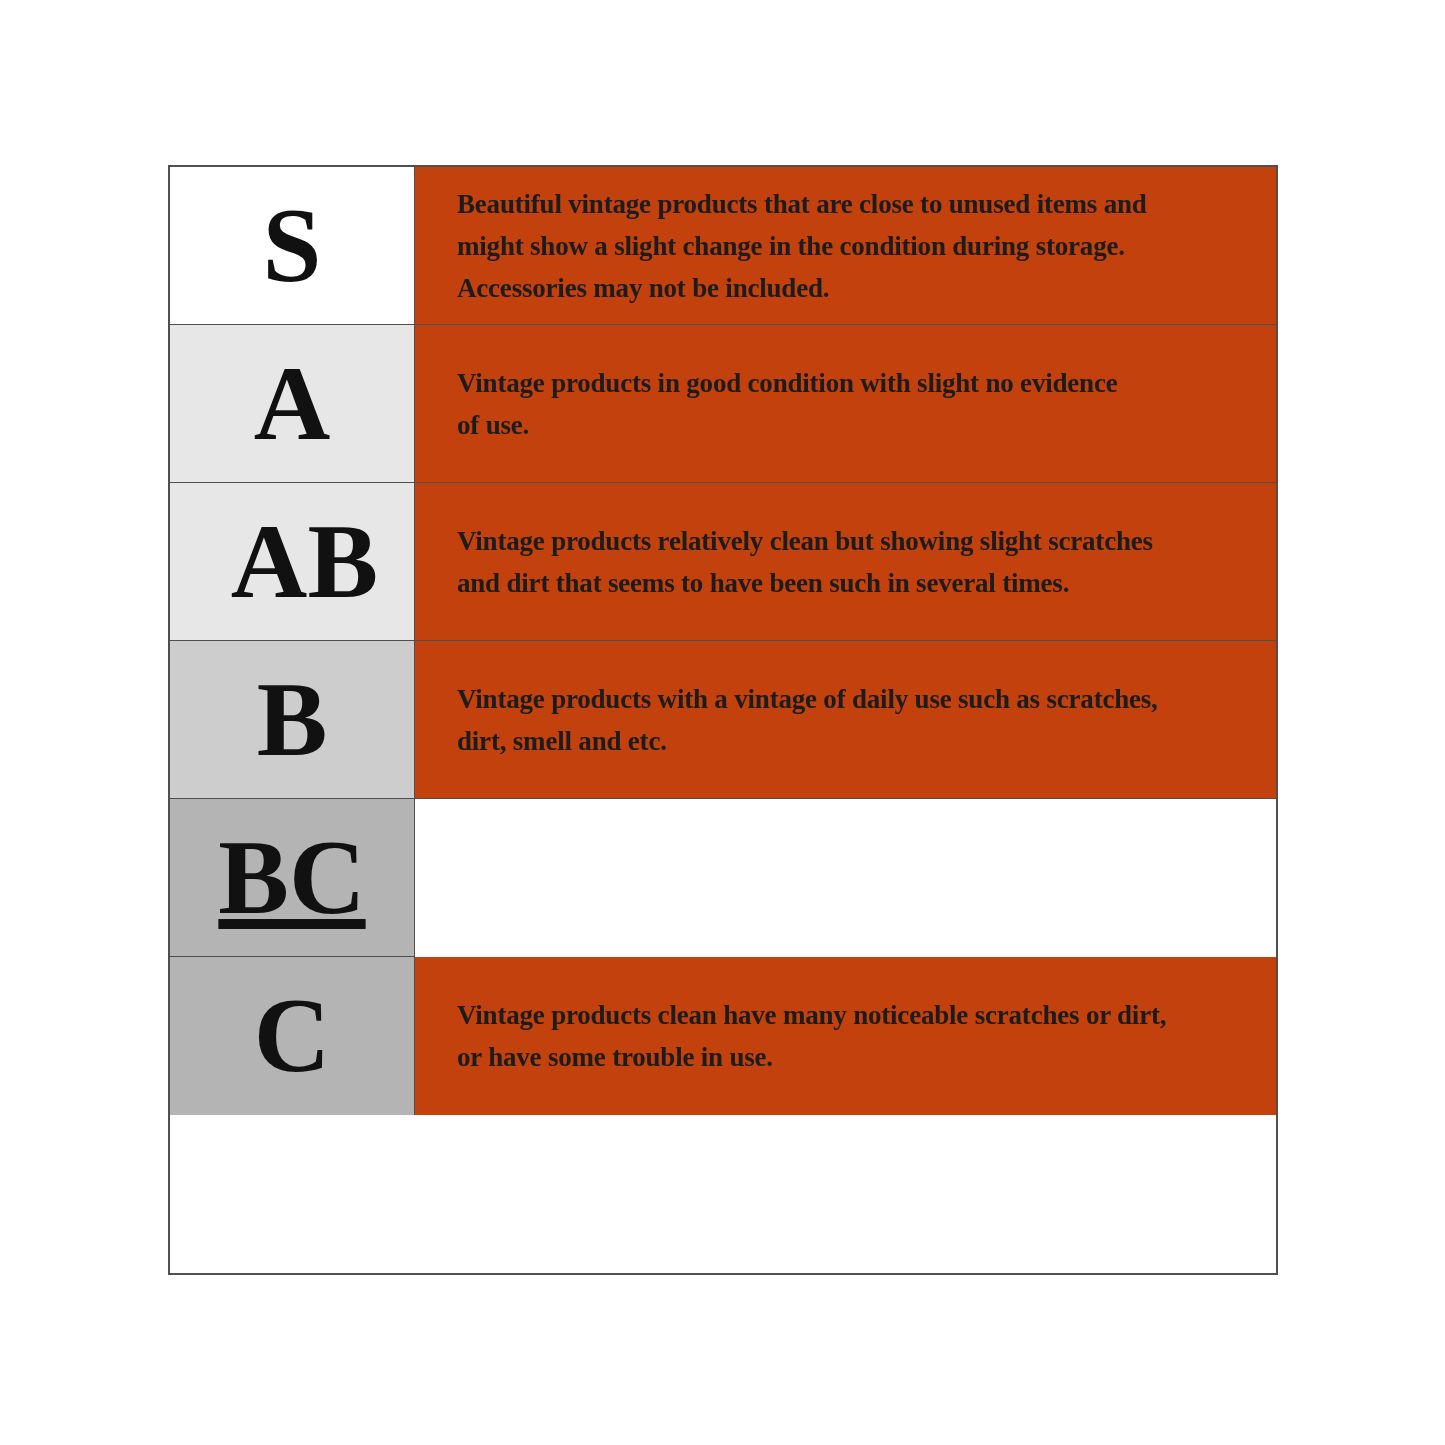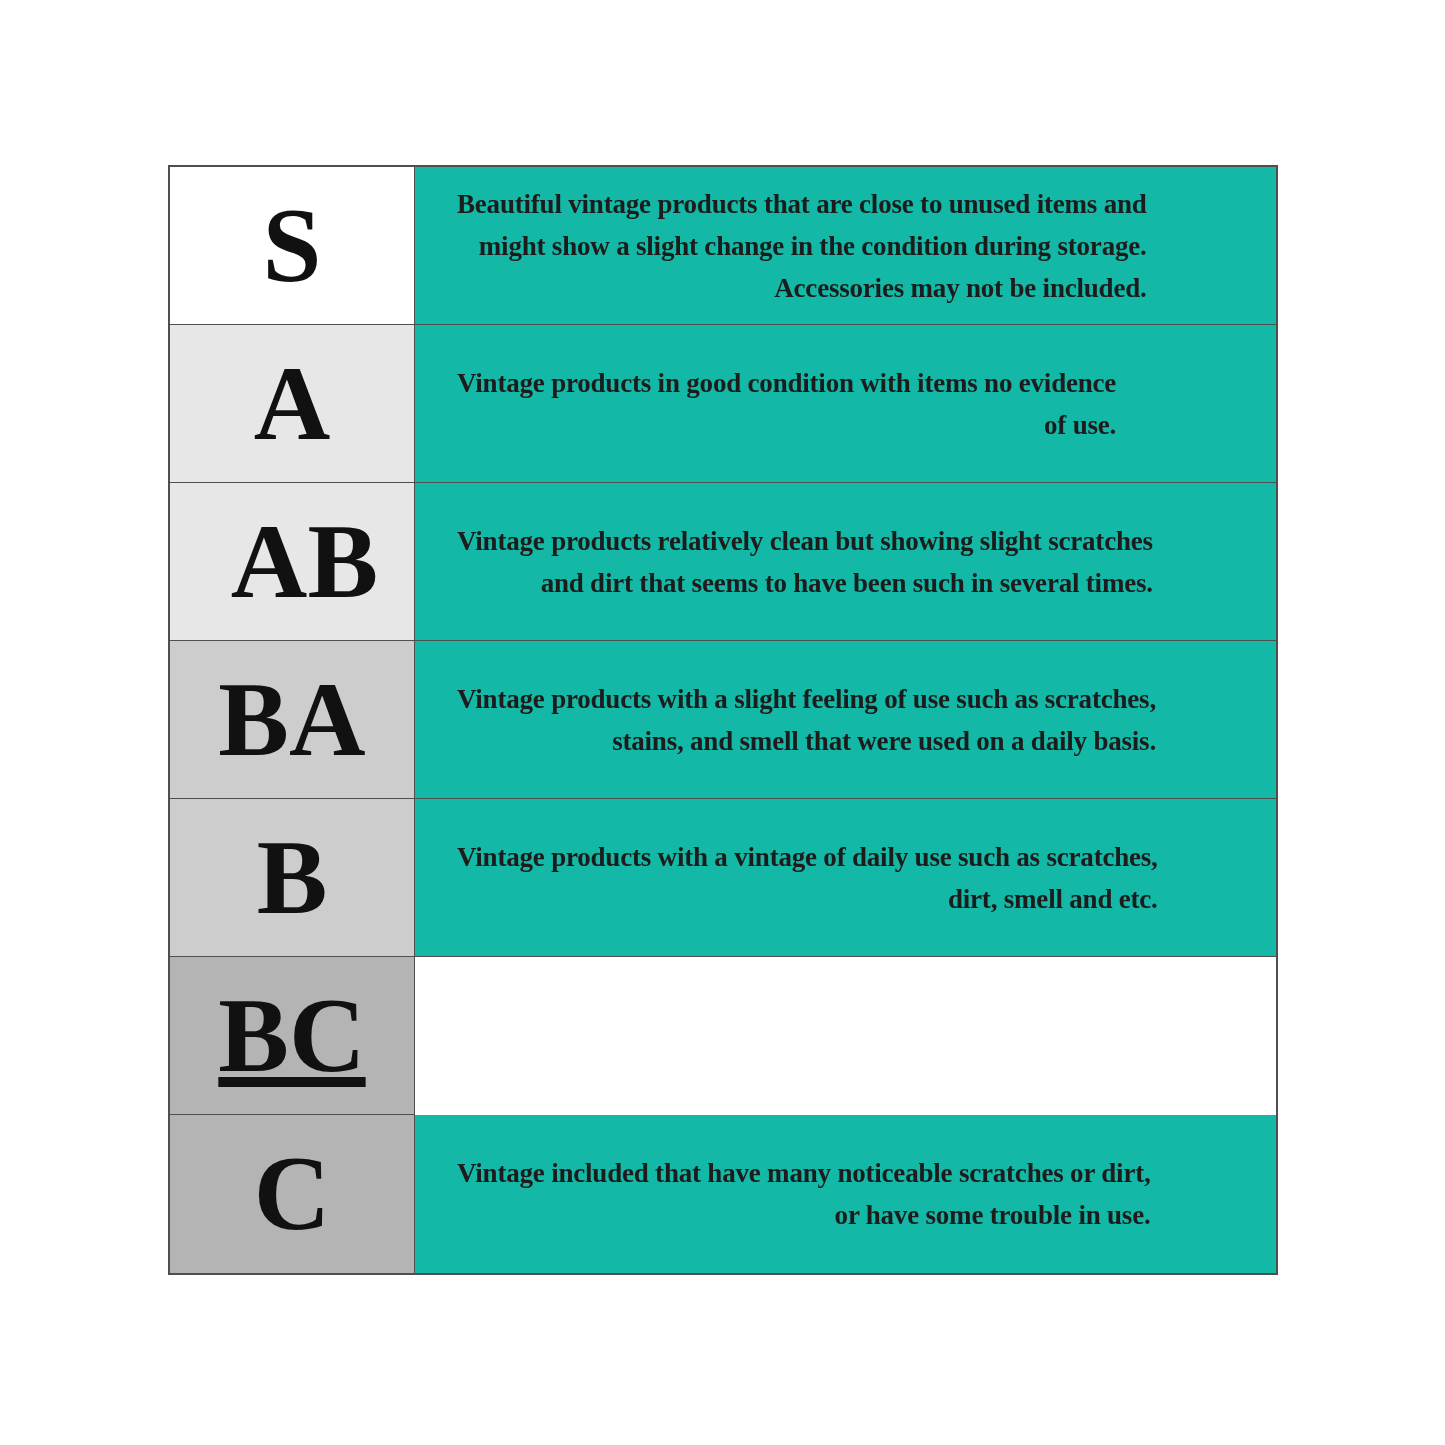--- a/index.html
+++ b/index.html
@@ -40,26 +40,25 @@
     justify-content: center;
     color: #111111;
     font-weight: bold;
     font-size: 106px;
     line-height: 1;
     letter-spacing: 0px;
   }
   .desc-cell {
     box-sizing: border-box;
     border-bottom: 1.5px solid #4f4f4f;
-    background: #14b8a6;
+    background: #c2410c;
     display: flex;
     align-items: center;
     padding-left: 42px;
     padding-right: 30px;
-    text-align: right;
   }
   .grade-row:last-child .grade-cell,
   .grade-row:last-child .desc-cell {
     border-bottom: none;
   }
   .desc-text {
     font-size: 27px;
     font-weight: bold;
     line-height: 42px;
     color: #1c1c1c;
@@ -78,55 +77,48 @@
       <div class="desc-cell">
         <div class="desc-text">Beautiful vintage products that are close to unused items and
 might show a slight change in the condition during storage.
 Accessories may not be included.</div>
       </div>
     </div>
 
     <div class="grade-row">
       <div class="grade-cell" style="background-color: rgb(231, 231, 231);">A</div>
       <div class="desc-cell">
-        <div class="desc-text">Vintage products in good condition with items no evidence
+        <div class="desc-text">Vintage products in good condition with slight no evidence
 of use.</div>
       </div>
     </div>
 
     <div class="grade-row">
       <div class="grade-cell" style="background-color: rgb(231, 231, 231); padding-left: 25px;">AB</div>
       <div class="desc-cell">
         <div class="desc-text">Vintage products relatively clean but showing slight scratches
 and dirt that seems to have been such in several times.</div>
       </div>
     </div>
 
-    <div class="grade-row">
-      <div class="grade-cell" style="background-color: rgb(205, 205, 205);">BA</div>
-      <div class="desc-cell">
-        <div class="desc-text">Vintage products with a slight feeling of use such as scratches,
-stains, and smell that were used on a daily basis.</div>
-      </div>
-    </div>
 
     <div class="grade-row">
       <div class="grade-cell" style="background-color: rgb(205, 205, 205);">B</div>
       <div class="desc-cell">
         <div class="desc-text">Vintage products with a vintage of daily use such as scratches,
 dirt, smell and etc.</div>
       </div>
     </div>
 
     <div class="grade-row">
       <div class="grade-cell" style="background-color: rgb(180, 180, 180); text-decoration: underline;">BC</div>
     </div>
 
     <div class="grade-row">
       <div class="grade-cell" style="background-color: rgb(180, 180, 180);">C</div>
       <div class="desc-cell">
-        <div class="desc-text">Vintage included that have many noticeable scratches or dirt,
+        <div class="desc-text">Vintage products clean have many noticeable scratches or dirt,
 or have some trouble in use.</div>
       </div>
     </div>
 
   </div>
 </div>
 
 </body></html>

